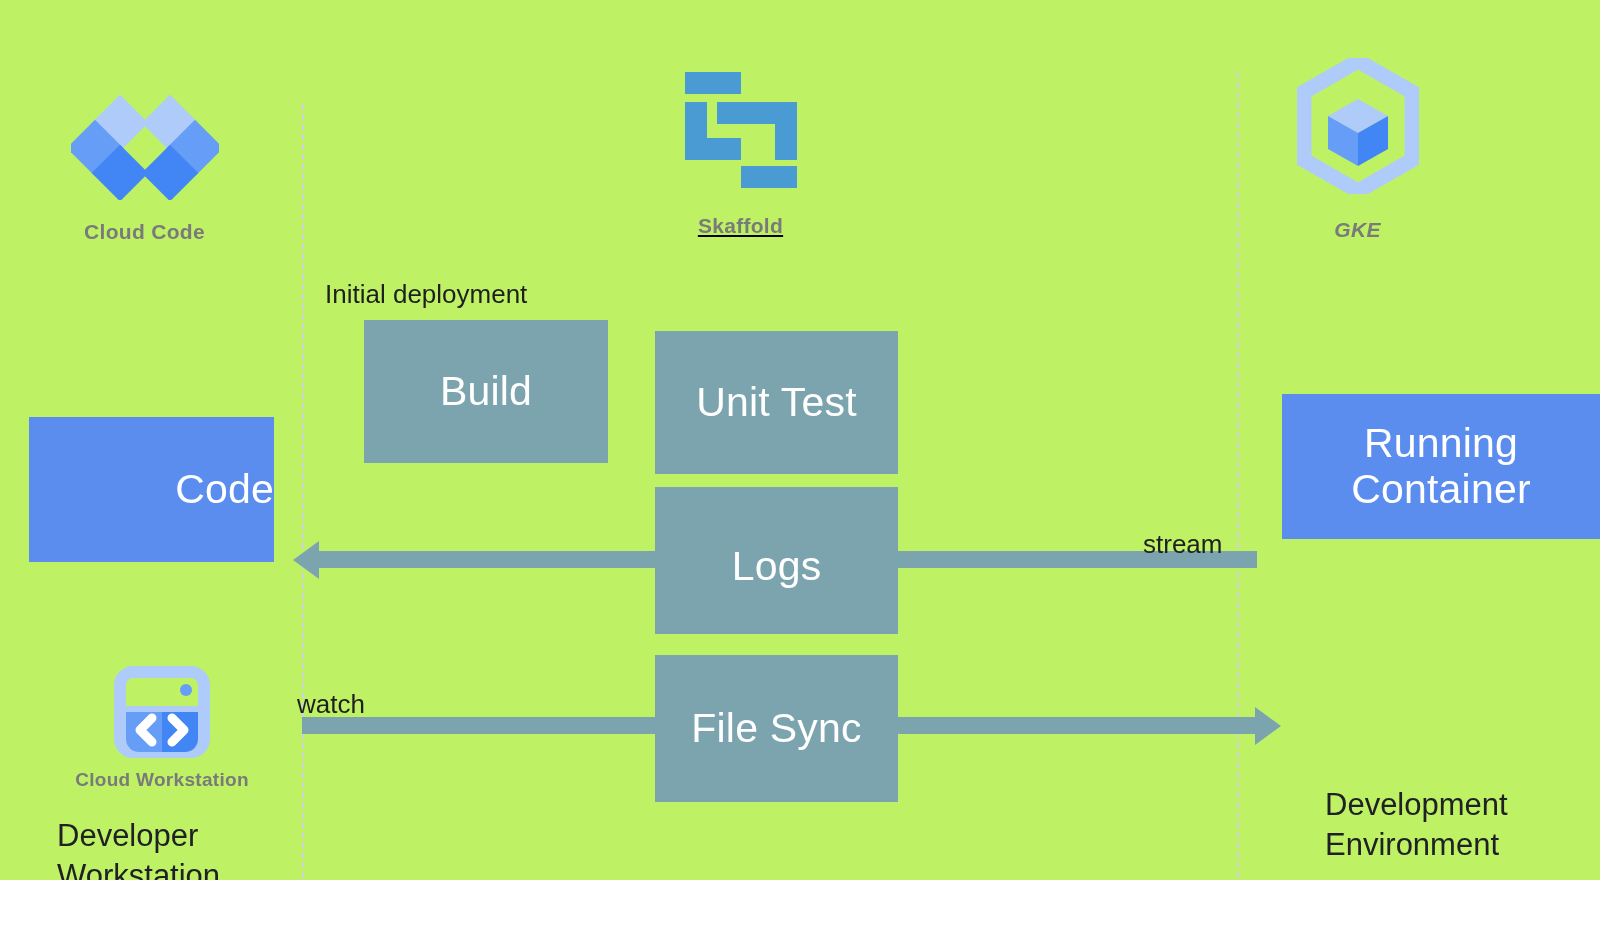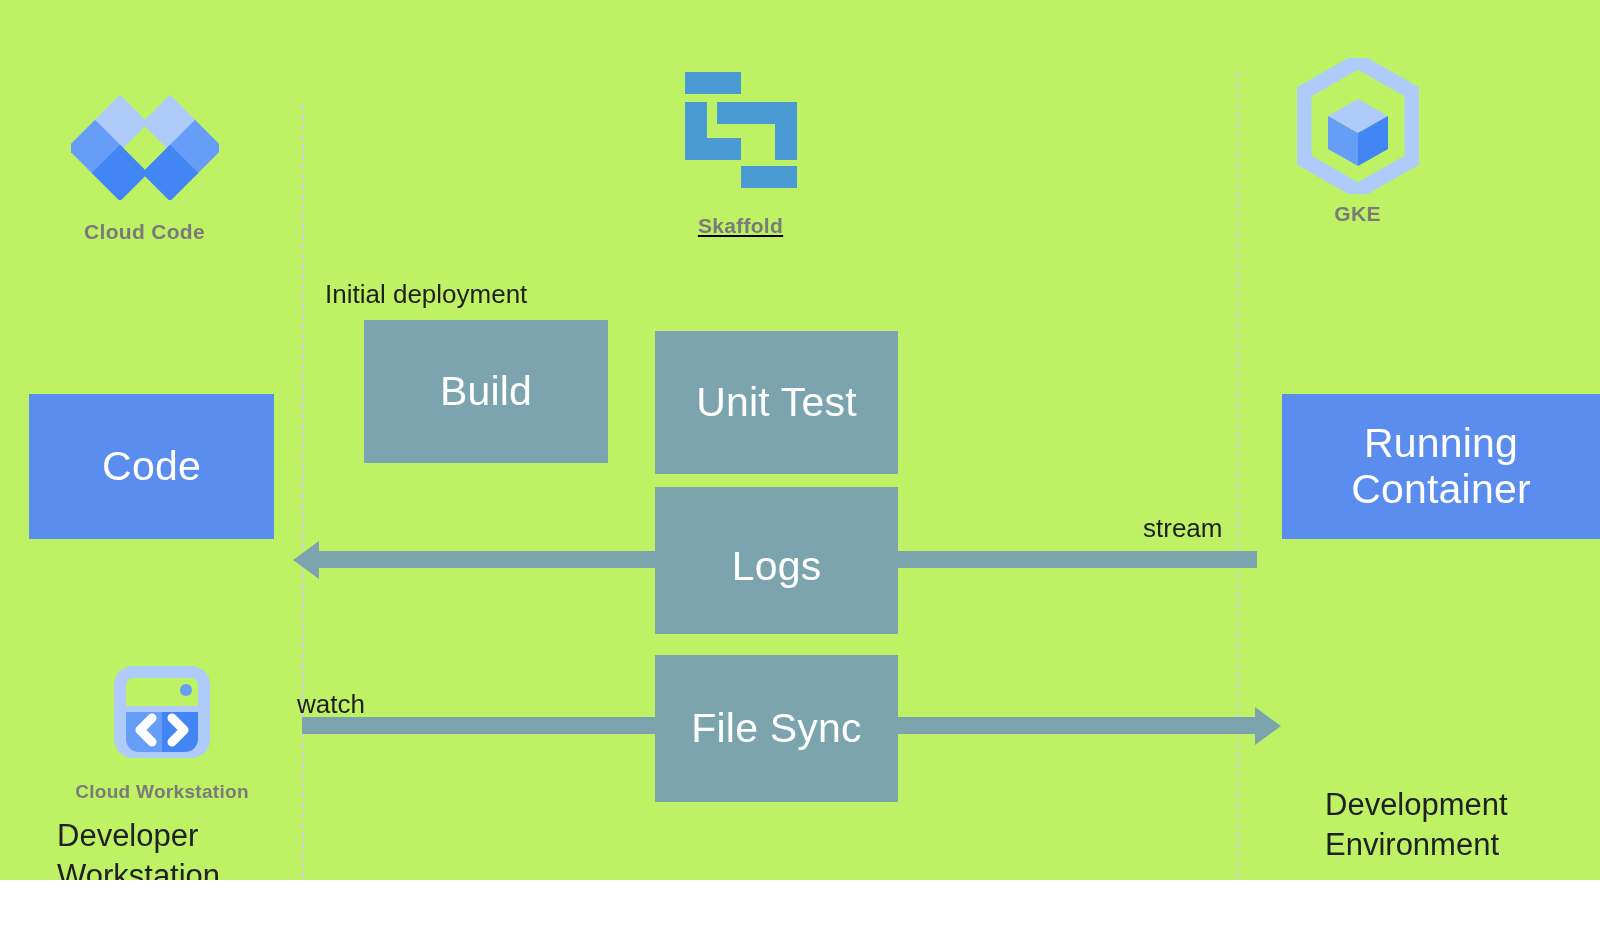--- a/index.html
+++ b/index.html
@@ -42,21 +42,21 @@
   .box-teal { background: #7ba4ae; }
   .box-blue { background: #5b8def; }
 
   .box-label {
     font-weight: 400;
     line-height: 1.12;
     letter-spacing: 0.2px;
   }
 
   
-  #box-code        { left: 29px;   top: 394px; width: 245px;  height: 145px; }
+  #box-code        { left: 29px;   top: 417px; width: 245px;  height: 145px; justify-content: flex-end; }
   #box-code .box-label        { font-size: 41px; }
 
   #box-running     { left: 1282px; top: 394px; width: 318px;  height: 145px; }
   #box-running .box-label     { font-size: 41px; }
 
   #box-build       { left: 364px;  top: 320px; width: 244px;  height: 143px; }
   #box-build .box-label       { font-size: 41px; }
 
   #box-unittest    { left: 655px;  top: 331px; width: 243px;  height: 143px; }
   #box-unittest .box-label    { font-size: 41px; }
@@ -96,21 +96,21 @@
 
   
   .flow-label {
     position: absolute;
     color: #1f1f1f;
     font-size: 26px;
     white-space: nowrap;
   }
   #label-initial { left: 297px;  top: 279px; margin-left: 28px; }
   #label-watch   { left: 297px;  top: 673px; margin-top: 16px; }
-  #label-stream  { left: 1143px; top: 513px; }
+  #label-stream  { left: 1143px; top: 529px; }
 
   .env-label {
     position: absolute;
     color: #202124;
     font-size: 31px;
     line-height: 1.28;
     white-space: pre-line;
   }
   #label-devws  { left: 57px;   top: 816px; }
   #label-devenv { left: 1325px; top: 785px; }
@@ -127,23 +127,23 @@
     font-weight: bold;
     font-size: 21px;
     letter-spacing: 0.3px;
     white-space: nowrap;
   }
   #logo-cloudcode   { left: 42px;   top: 78px;  width: 205px; }
   #logo-cloudcode   .logo-caption { margin-top: 16px; }
   #logo-skaffold    { left: 638px;  top: 66px;  width: 205px; text-decoration: underline; }
   #logo-skaffold    .logo-caption { margin-top: 22px; }
   #logo-gke         { left: 1255px; top: 58px;  width: 205px; }
-  #logo-gke         .logo-caption { margin-top: 4px; }
+  #logo-gke         .logo-caption { margin-top: 20px; font-style: italic; }
   #logo-workstation { left: 57px;   top: 666px; width: 210px; }
-  #logo-workstation .logo-caption { margin-top: 19px; font-size: 19px; }
+  #logo-workstation .logo-caption { margin-top: 7px; font-size: 19px; }
   #logo-workstation .logo-caption { color: #7a7a7a; }
 </style>
 </head>
 <body>
 
 <div id="canvas">
 
   <div class="boundary left"></div>
   <div class="boundary right"></div>
 

